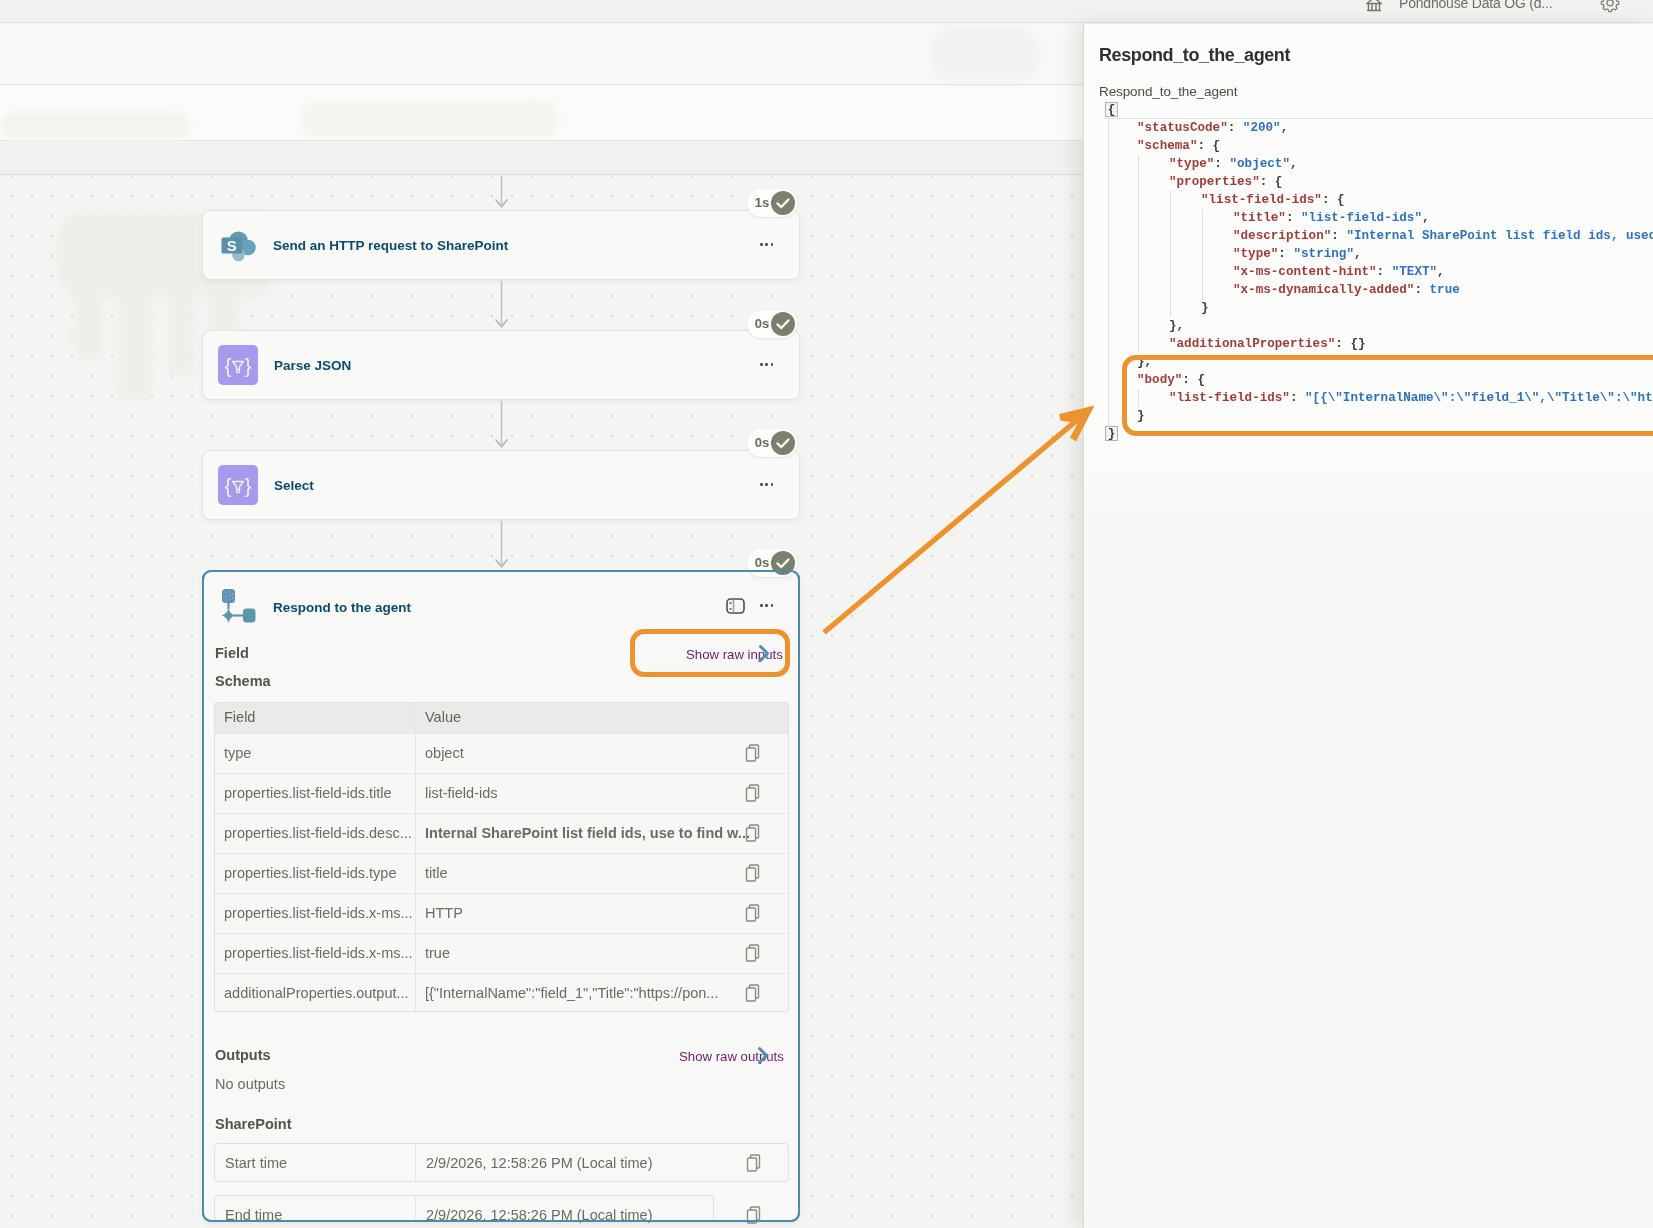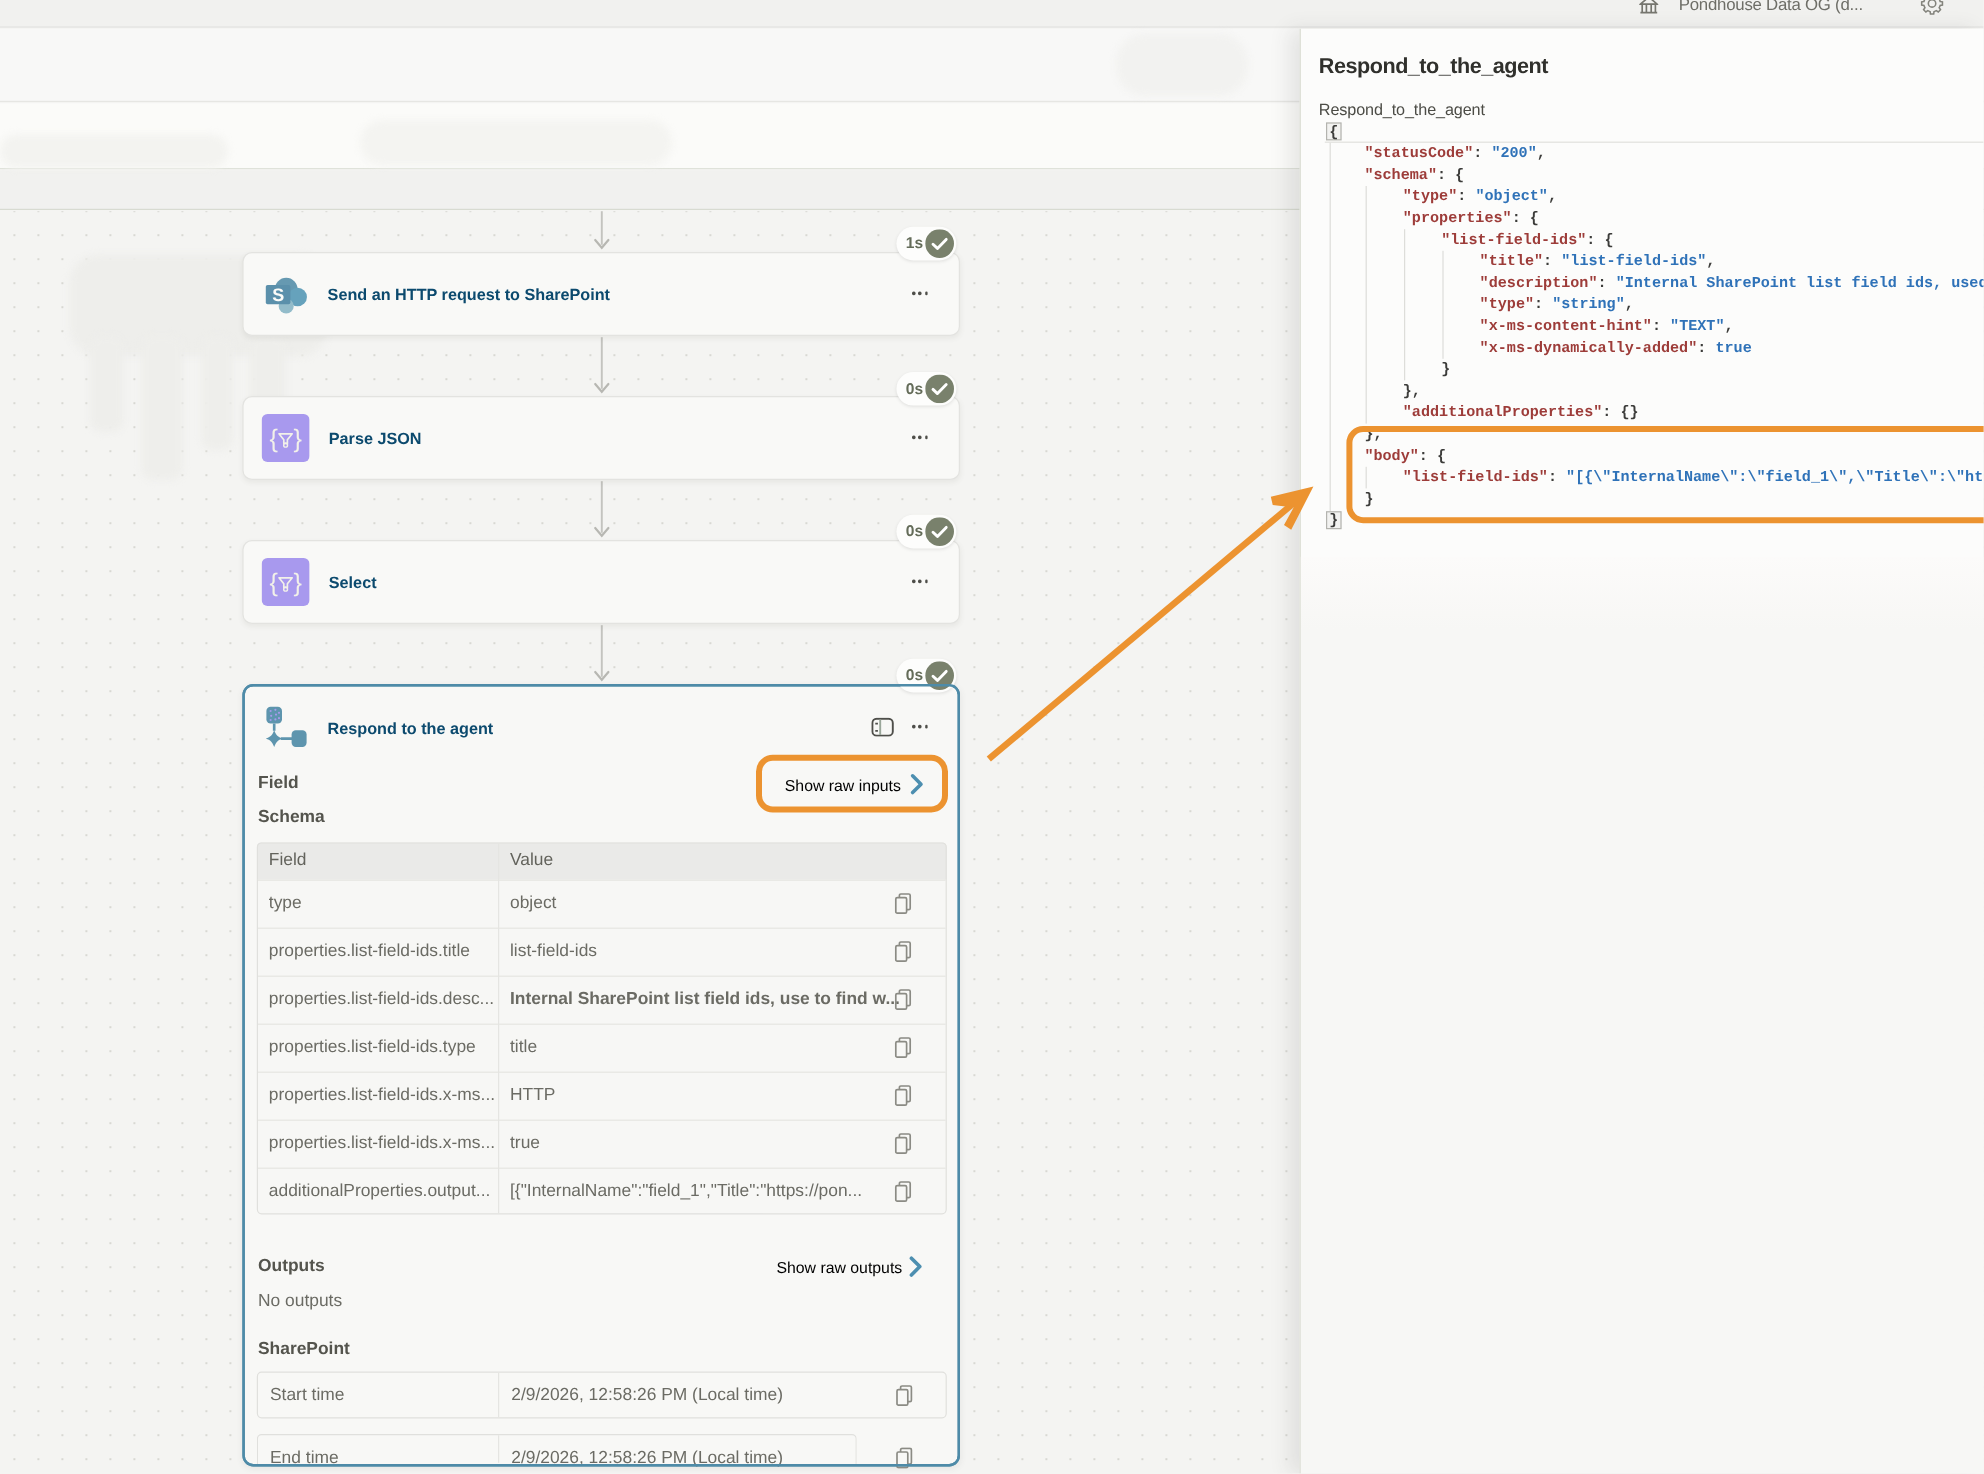--- a/index.html
+++ b/index.html
@@ -30,21 +30,21 @@
 
   .badge { width:50px; height:28px; background:#fdfdfc; border-radius:14px; box-shadow:0 1px 3px rgba(0,0,0,0.10); }
   .badge .dur { position:absolute; left:0; top:6px; width:30px; text-align:center; font-size:13px; font-weight:bold; color:#646c59; }
   .badge svg { position:absolute; right:2px; top:2px; }
 
   
   #card4 { left:202px; top:570px; width:598px; height:652px; background:#f8f8f6;
     border:2px solid #4e8ba8; border-radius:9px; box-shadow:0 2px 5px rgba(80,80,75,0.08); overflow:hidden; }
   .lbl { font-size:14.5px; font-weight:bold; color:#54544d; }
   .txt { font-size:14.5px; color:#6b6b64; }
-  .showraw { font-size:13.2px; color:#000000; }
+  .showraw { font-size:13.2px; color:#701a75;margin-left:32px; }
 
   .tbl { border:1px solid #e0e0dd; border-radius:4px; background:#f7f7f5; }
   .vline { position:absolute; width:1px; background:#e5e5e2; }
   .hline { position:absolute; height:1px; background:#e5e5e2; }
 
   
   #panel { left:1083px; top:24px; width:570px; height:1204px; background:#fcfcfb;
     border-left:1px solid #d7dacf; box-shadow:-9px 0 16px rgba(60,60,55,0.10); }
   #ptitle { position:absolute; left:15px; top:21px; font-size:18px; font-weight:bold; color:#30302c; letter-spacing:-0.4px; }
   #psub { position:absolute; left:15px; top:60px; font-size:13.5px; color:#4c4c46; letter-spacing:-0.1px; }

